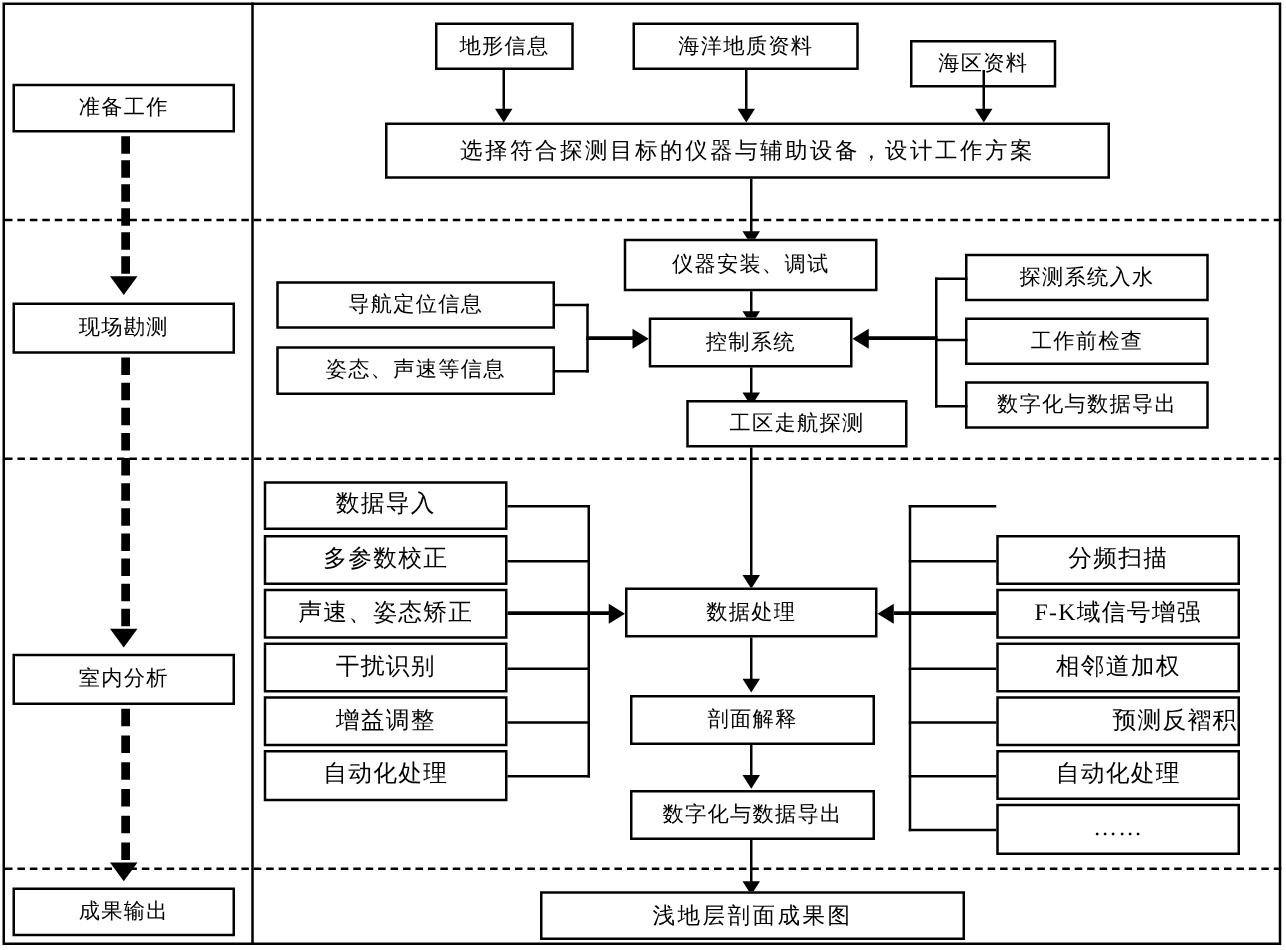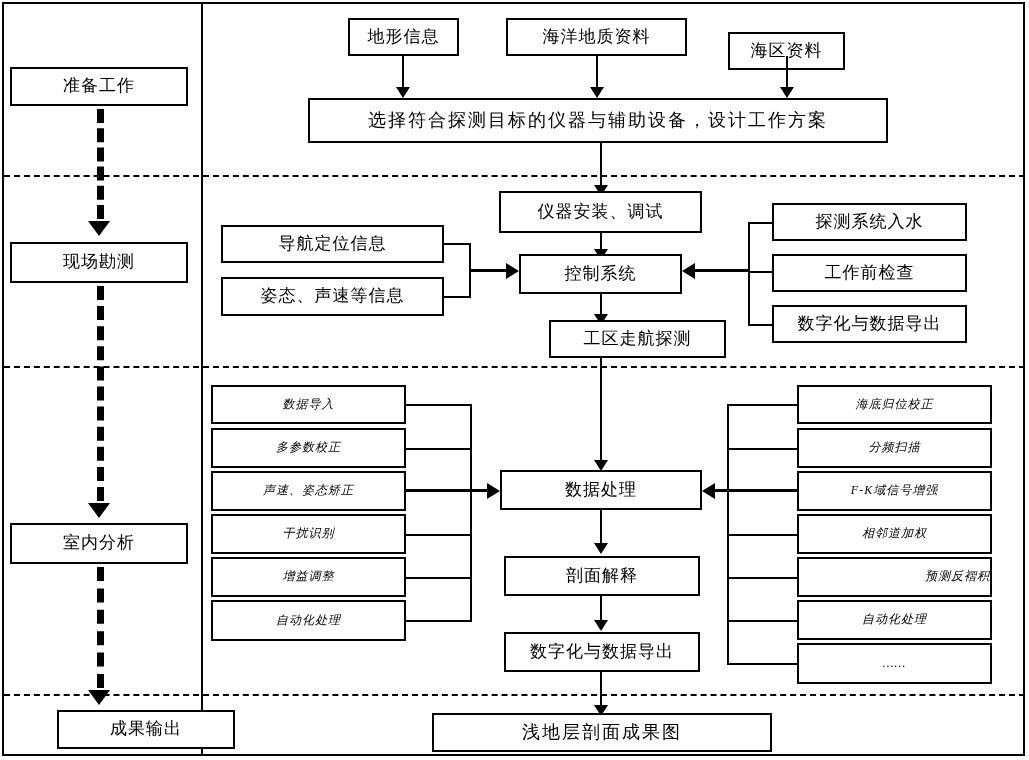--- a/index.html
+++ b/index.html
@@ -48,21 +48,21 @@
     display: flex;
     align-items: center;
     justify-content: center;
     text-align: center;
     color: #000;
     font-size: 17px;
     line-height: 1.1;
     letter-spacing: 1px;
     white-space: nowrap;
   }
-  .box.small { font-size: 12px; font-style: italic; }
+  .box.small { font-size: 19px; }
   .box.wide  { font-size: 18px; letter-spacing: 2px; }
   
   .ln {
     position: absolute;
     background: #000;
   }
   .ln.v { width: 2px; }
   .ln.thick-h { height: 3px; }
   
   .br { position: absolute; background: #000; }
@@ -128,21 +128,21 @@
   </div>
   <div class="dashv" style="left:97px; top:286px; height:215px;"></div>
   <div class="arrow-down-big" style="left:88px; top:503px;"></div>
 
   <div class="box" style="left:10px; top:523px; width:178px; height:41px;">
     <span>室内分析</span>
   </div>
   <div class="dashv" style="left:97px; top:567px; height:121px;"></div>
   <div class="arrow-down-big" style="left:88px; top:690px;"></div>
 
-  <div class="box" style="left:10px; top:710px; width:178px; height:39px;margin-left:47px;">
+  <div class="box" style="left:10px; top:710px; width:178px; height:39px;">
     <span>成果输出</span>
   </div>
 
   <div class="box" style="left:348px; top:18px; width:111px; height:38px;">
     <span>地形信息</span>
   </div>
   <div class="box" style="left:506px; top:18px; width:181px; height:38px;">
     <span>海洋地质资料</span>
   </div>
   <div class="box" style="left:728px; top:32px; width:117px; height:38px;">
@@ -255,23 +255,20 @@
 
   <div class="br h" style="left:406px; top:404px; width:66px;"></div>
   <div class="br h" style="left:406px; top:448px; width:66px;"></div>
   <div class="br h" style="left:406px; top:534px; width:66px;"></div>
   <div class="br h" style="left:406px; top:577px; width:66px;"></div>
   <div class="br h" style="left:406px; top:620px; width:66px;"></div>
   <div class="br v" style="left:470px; top:404px; height:218px;"></div>
   <div class="ln thick-h" style="left:406px; top:489px; width:84px;"></div>
   <div class="arrow-right" style="left:487px; top:483px;"></div>
 
-  <div class="box small" style="left:797px; top:385px; width:195px; height:39px;">
-    <span>海底归位校正</span>
-  </div>
   <div class="box small" style="left:797px; top:428px; width:195px; height:40px;">
     <span>分频扫描</span>
   </div>
   <div class="box small" style="left:797px; top:471px; width:195px; height:40px;">
     <span>F-K域信号增强</span>
   </div>
   <div class="box small" style="left:797px; top:514px; width:195px; height:40px;">
     <span>相邻道加权</span>
   </div>
   <div class="box small" style="left:797px; top:557px; width:195px; height:40px;justify-content:flex-end;">

